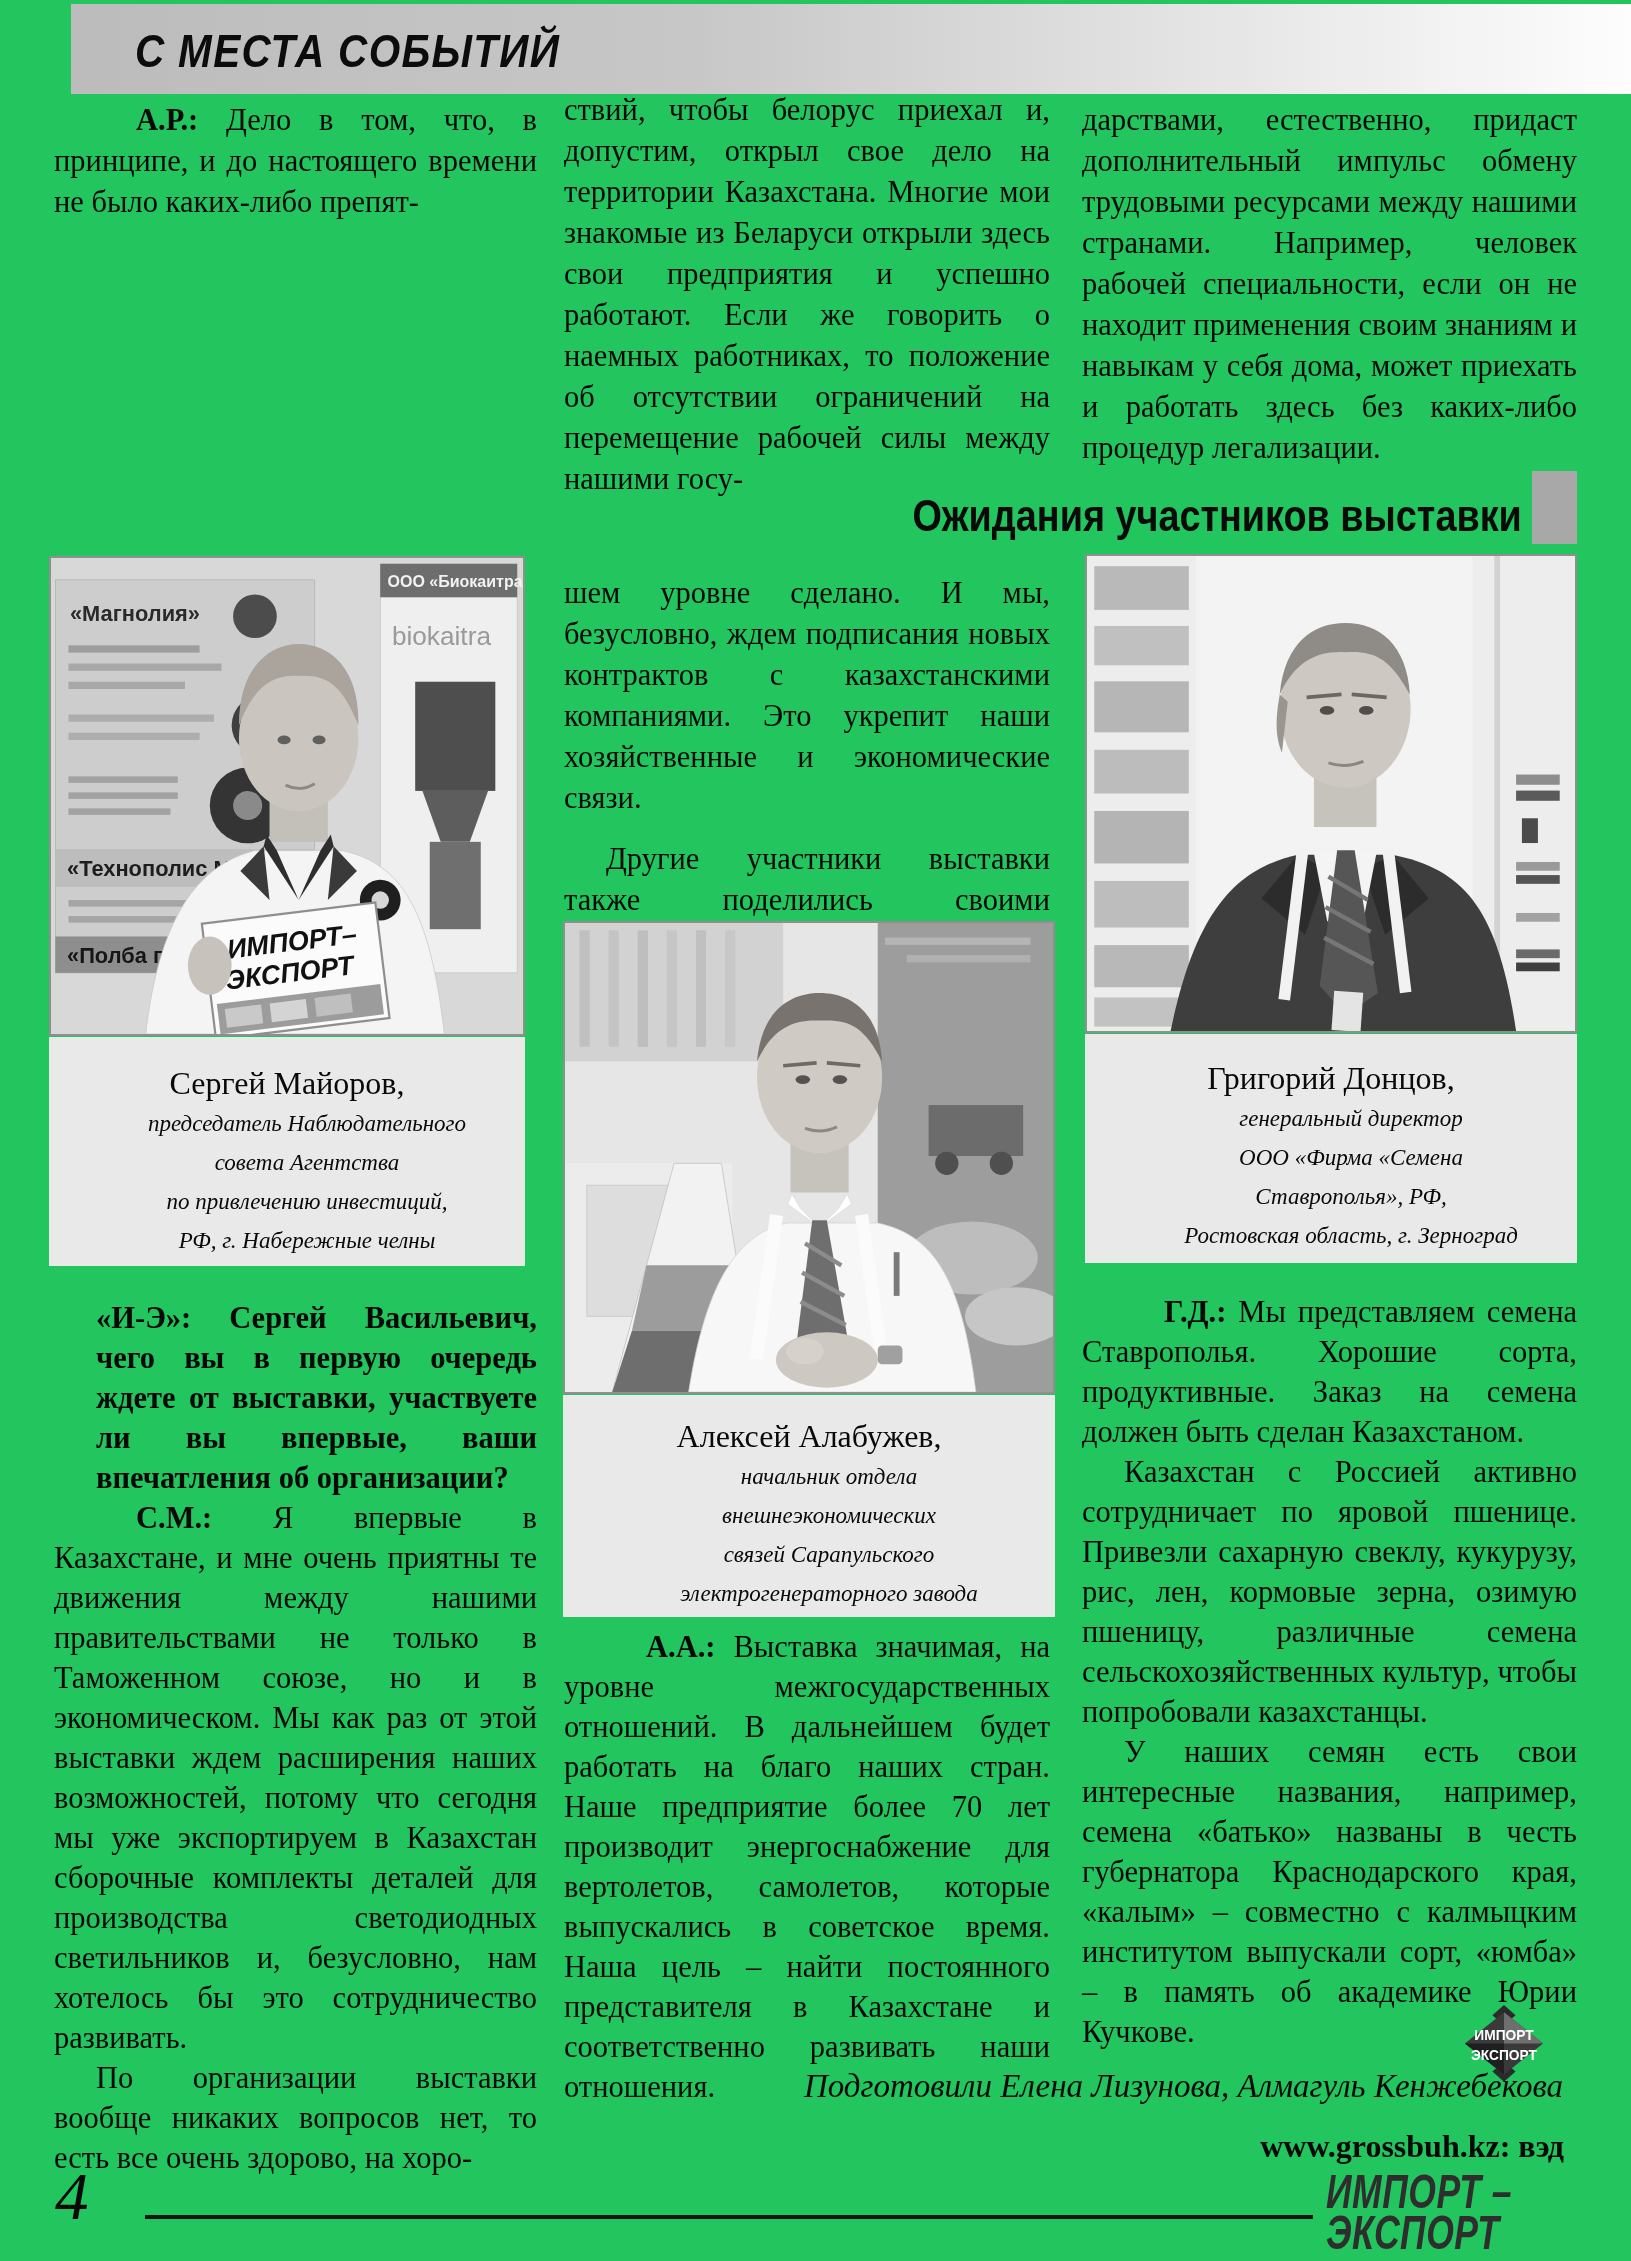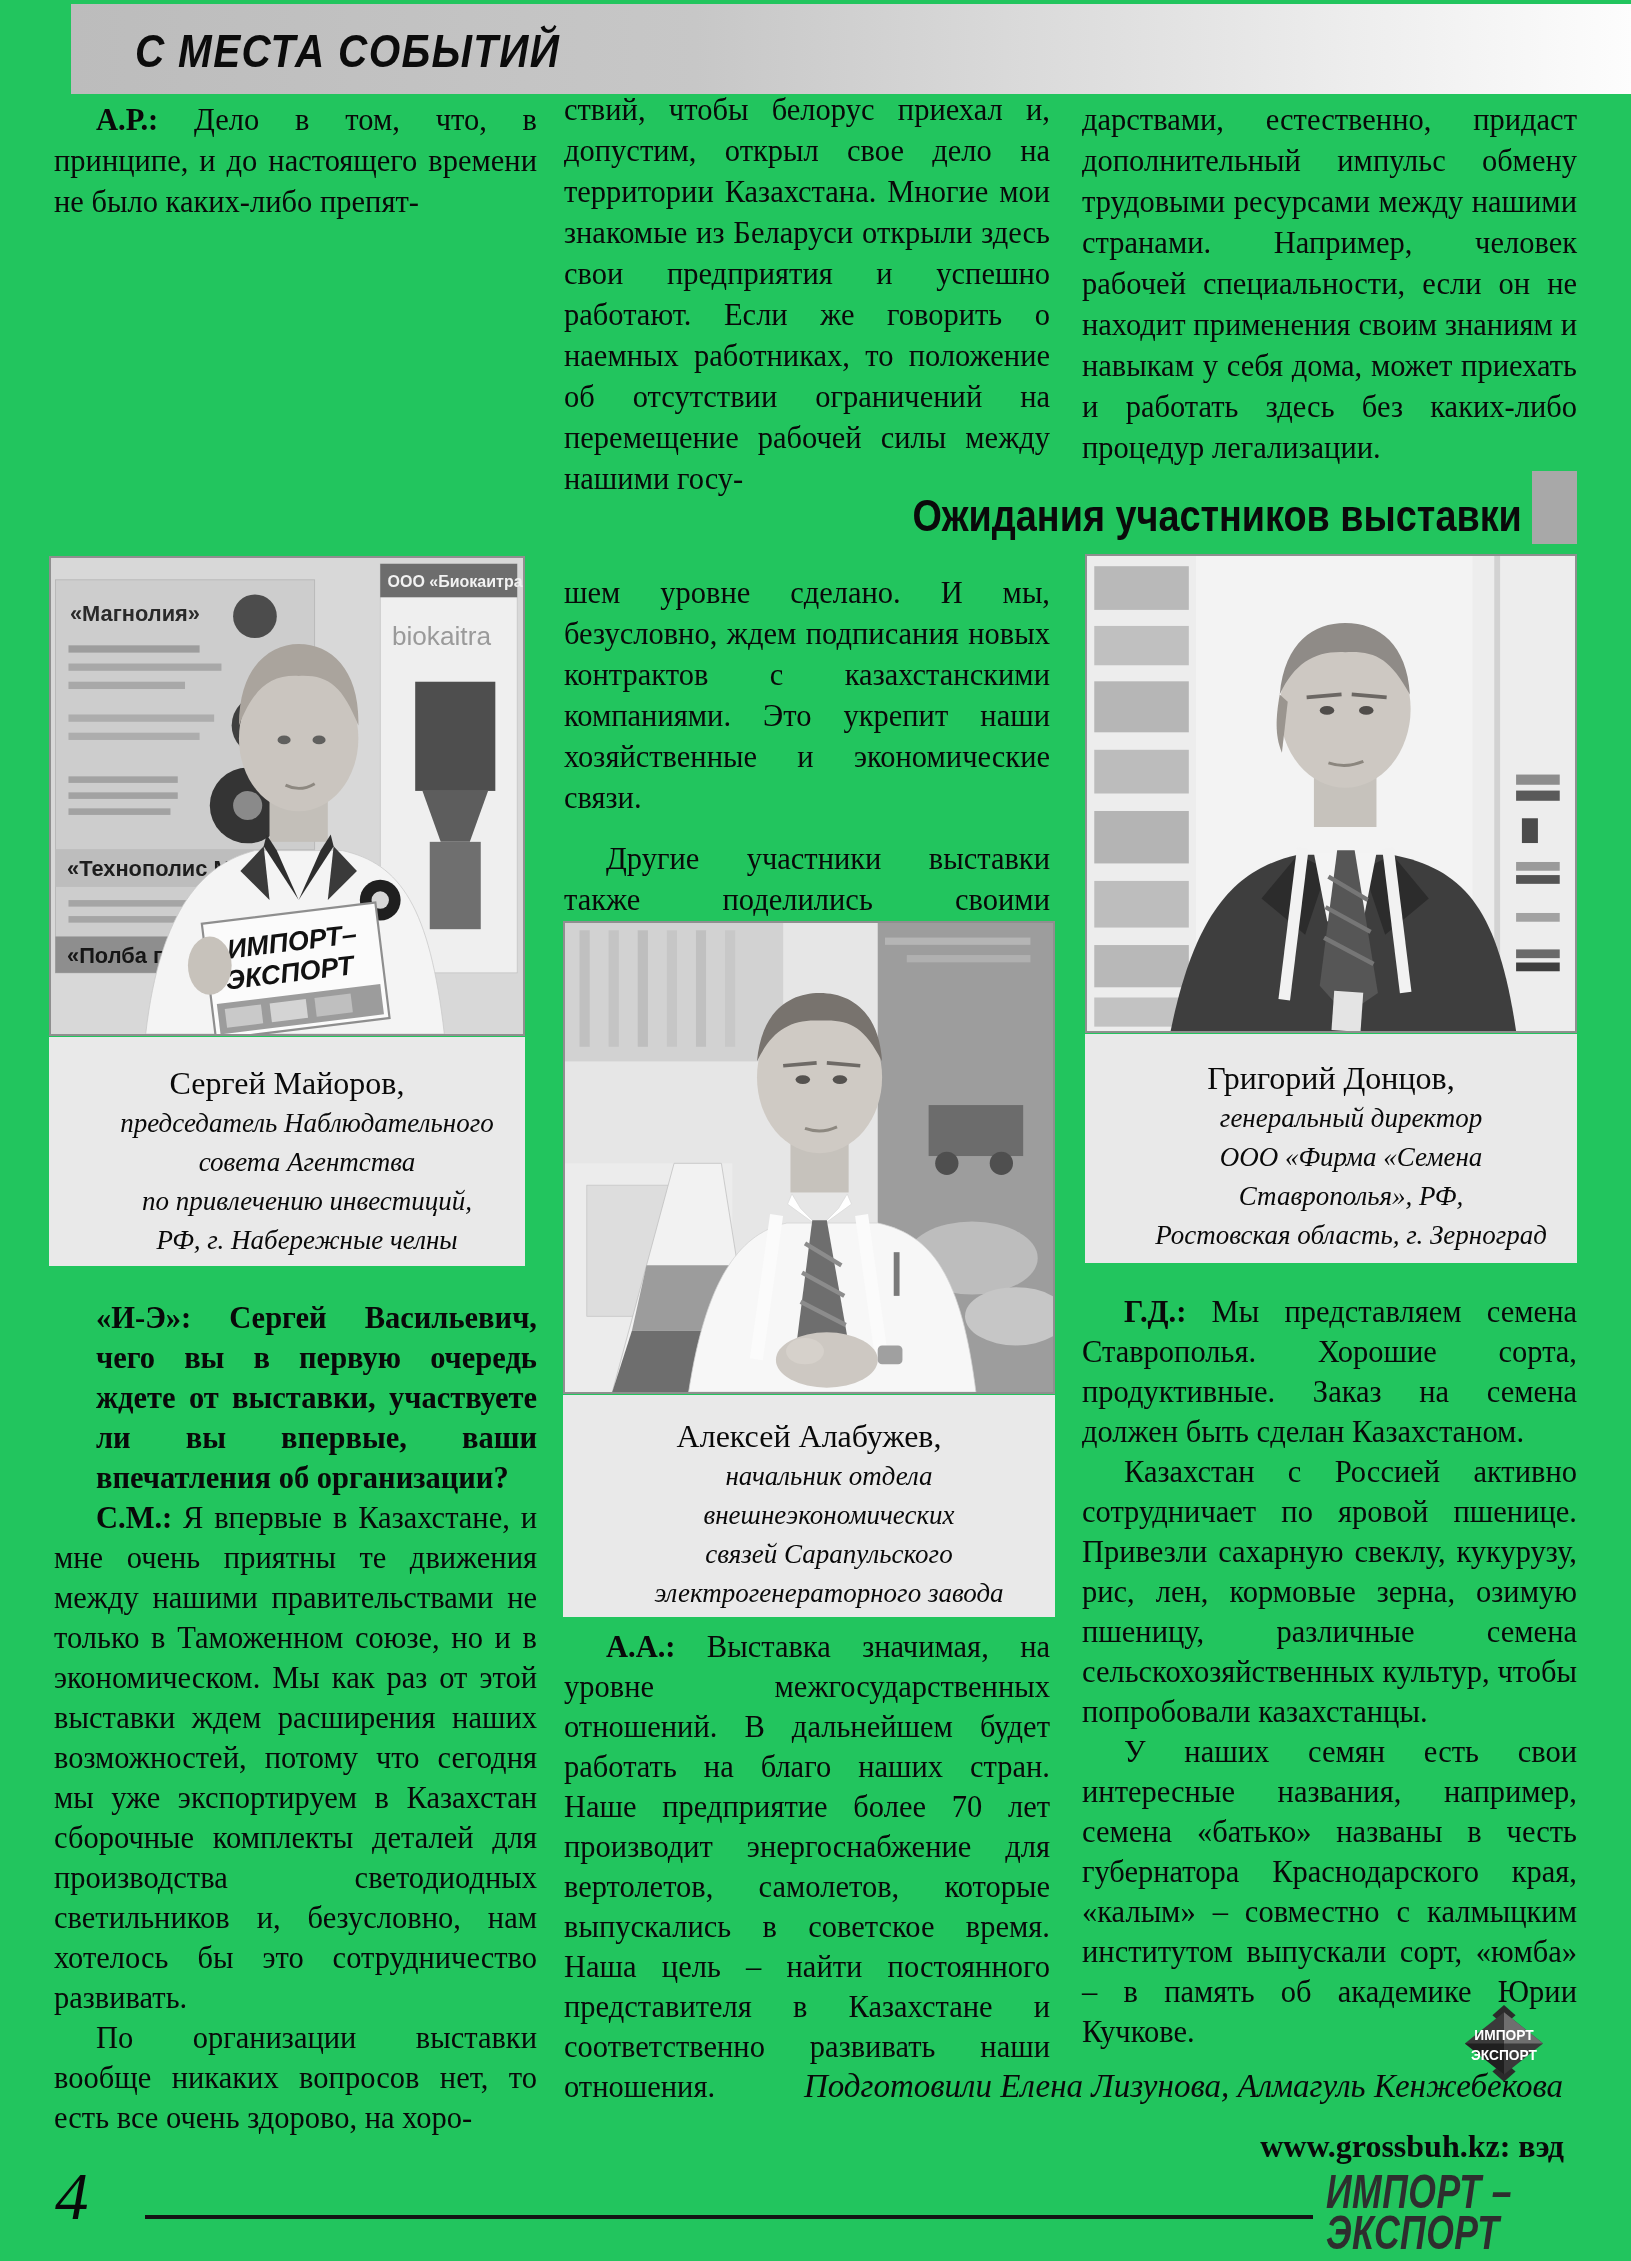--- a/index.html
+++ b/index.html
@@ -12,37 +12,37 @@
   .header-title{position:absolute;left:64px;top:0;height:90px;line-height:94px;
       font-family:"Liberation Sans",sans-serif;font-weight:700;font-style:italic;
       font-size:46px;letter-spacing:1.5px;color:#0c0c0c;transform:scaleX(.88);transform-origin:left center;white-space:nowrap;}
 
   
   .col{position:absolute;font-size:30.5px;line-height:41px;text-align:justify;}
   .col p{margin:0;}
   .col .qblock{margin-left:42px;font-weight:700;}
   .col .ablock{text-indent:42px;}
   .col .ind{text-indent:42px;}
-  .col b{font-weight:700;}
+  .col b{font-weight:700;margin-left:40px;}
   .lh55{line-height:40px;}
 
   
   .section-title{position:absolute;top:479px;left:798px;width:715px;text-align:right;
       font-family:"Liberation Sans",sans-serif;font-weight:700;font-size:45px;line-height:73px;
       color:#0a0a0a;transform:scaleX(.84);transform-origin:right center;white-space:nowrap;}
   .section-bar{position:absolute;left:1532px;top:471px;width:45px;height:73px;background:#a8a8a8;}
 
   
   .photo{position:absolute;border:2.9px solid #8f8f8f;background:#dcdcdc;box-sizing:border-box;}
   .photo svg{display:block;width:100%;height:100%;}
 
   
   .caption{position:absolute;background:#e9e9e9;text-align:center;box-sizing:border-box;}
   .cap-name{font-weight:400;font-size:32px;line-height:42px;margin:0;}
-  .cap-role{font-style:italic;font-size:27px;line-height:39px;margin:0;white-space:pre-line;padding-left:40px;}
+  .cap-role{font-style:italic;font-size:23px;line-height:39px;margin:0;white-space:pre-line;padding-left:40px;}
 
   
   .byline{position:absolute;left:435px;width:1128px;top:2068px;text-align:right;
       font-style:italic;font-size:33px;white-space:nowrap;}
   .footer-url{position:absolute;right:68px;top:2128px;font-weight:700;font-size:32px;white-space:nowrap;}
   .page-num{position:absolute;left:55px;top:2160px;font-style:italic;font-size:67px;line-height:73px;}
   .footer-rule{position:absolute;left:145px;top:2215px;width:1168px;height:3.6px;background:#141414;}
   .footer-logo{position:absolute;left:1326px;top:2171px;width:261px;
       font-family:"Liberation Sans",sans-serif;font-weight:700;font-style:italic;
       font-size:48px;line-height:41px;color:#2e2e2e;transform:scaleX(.74);transform-origin:left top;

